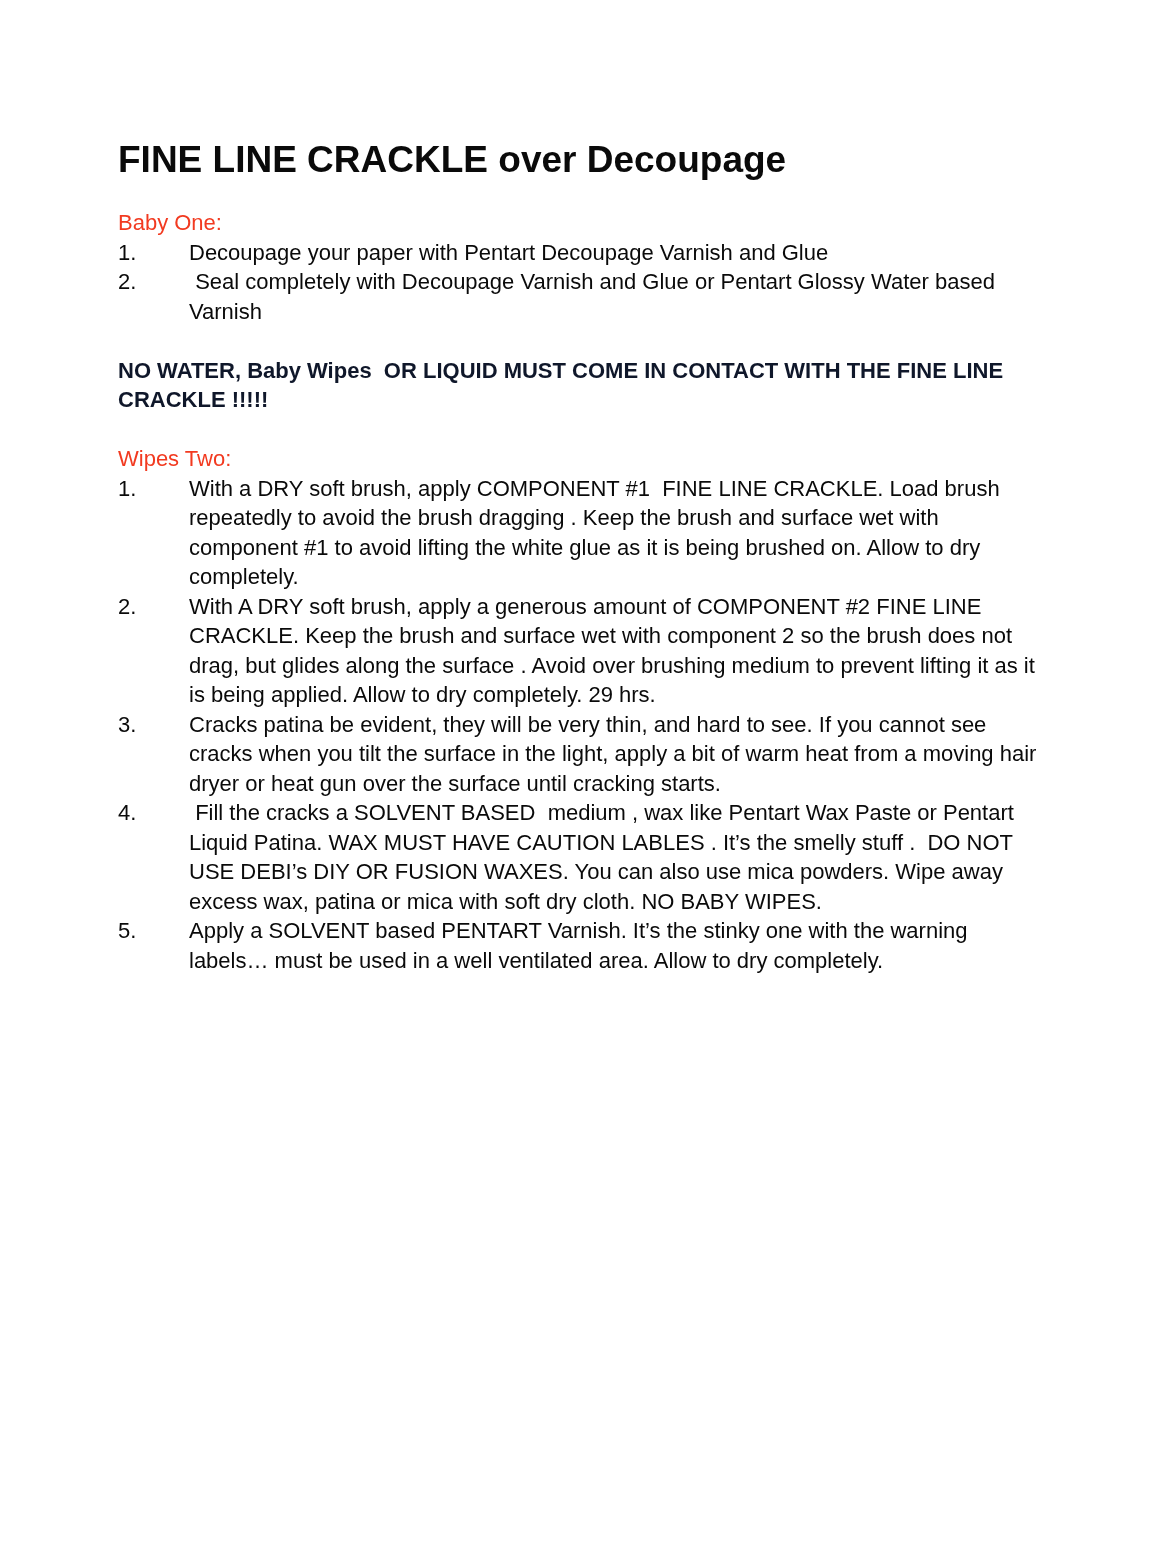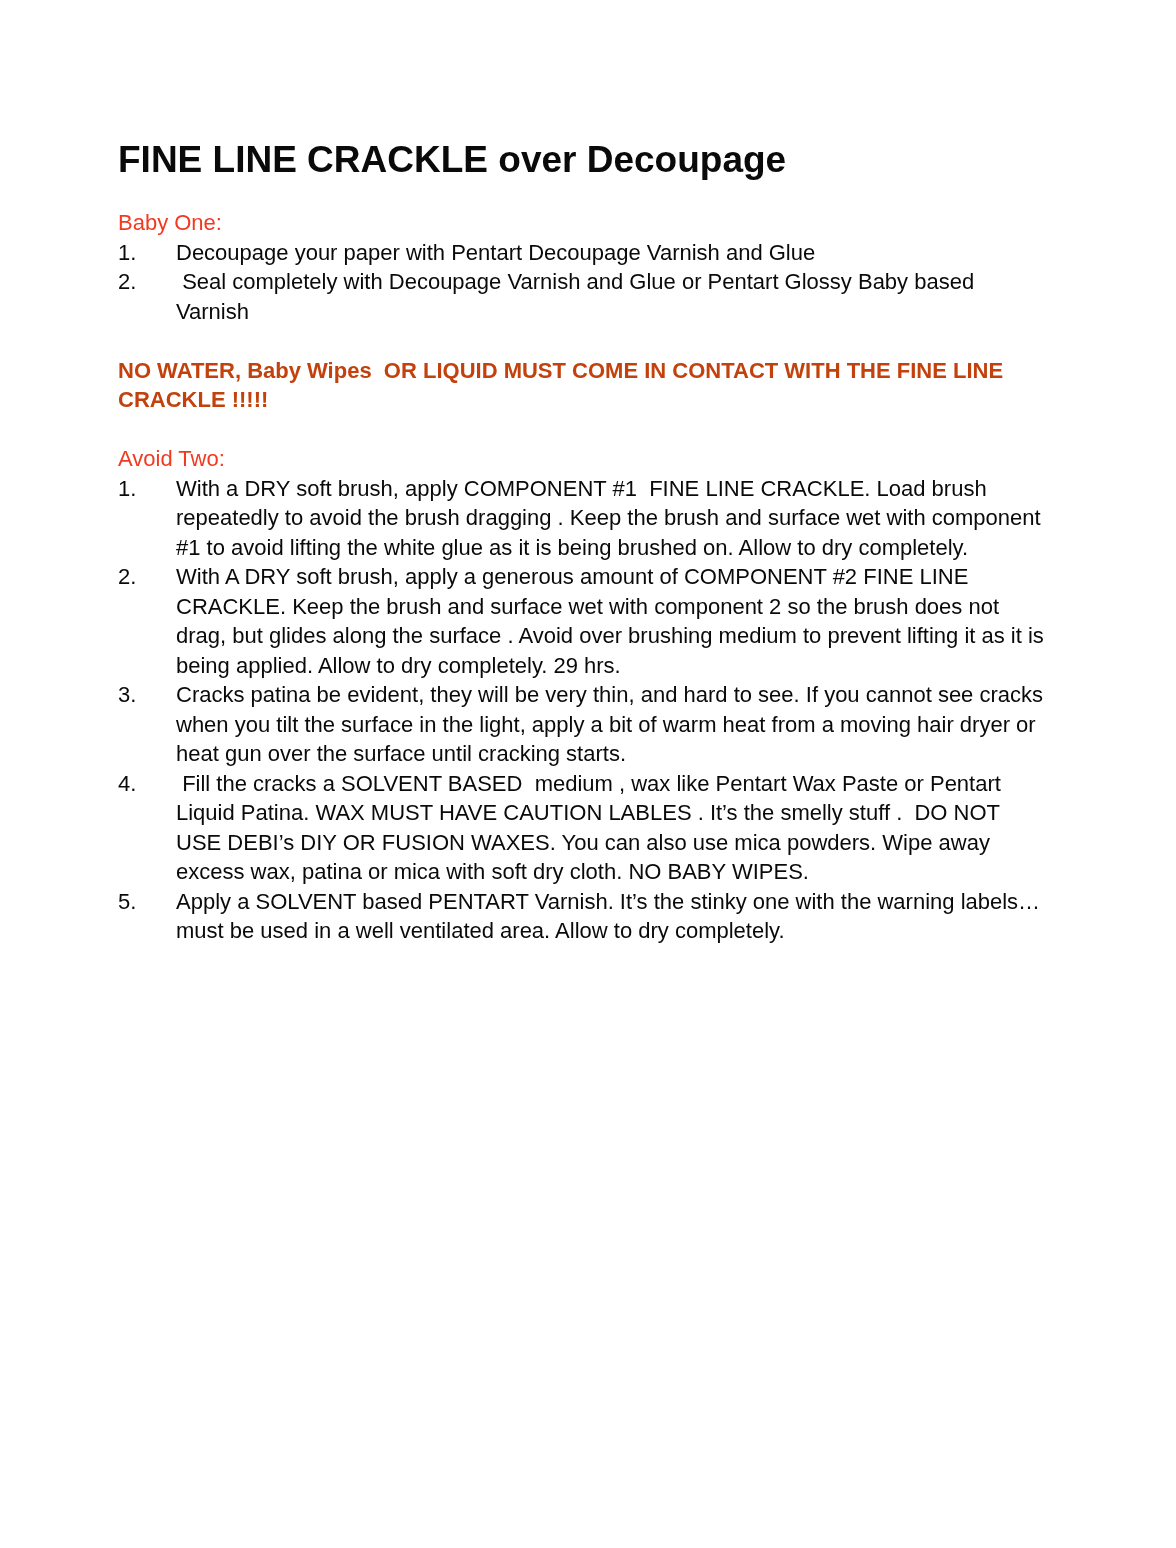--- a/index.html
+++ b/index.html
@@ -40,28 +40,29 @@
   .list-row {
     display: flex;
     align-items: flex-start;
   }
   .list-num {
     flex: 0 0 58px;
   }
   .list-text {
     flex: 1 1 auto;
     white-space: pre-wrap;
+    margin-left: 13px;
   }
   .notice-black {
     margin: 29.5px 0 0 0;
     white-space: pre-wrap;
   }
   .warning-red {
     margin: 29.5px 0 0 0;
-    color: #c2410c;
+    color: #0f172a;
     font-weight: bold;
     white-space: pre-wrap;
   }
   .part-two-heading {
     margin-top: 29.5px;
   }
 </style>
 </head>
 <body>
 
@@ -71,28 +72,28 @@
 
   <div class="section-heading">Baby One:</div>
 
   <div class="numbered-list">
     <div class="list-row">
       <span class="list-num">1.</span>
       <span class="list-text">Decoupage your paper with Pentart Decoupage Varnish and Glue</span>
     </div>
     <div class="list-row">
       <span class="list-num">2.</span>
-      <span class="list-text"> Seal completely with Decoupage Varnish and Glue or Pentart Glossy Baby based Varnish</span>
+      <span class="list-text"> Seal completely with Decoupage Varnish and Glue or Pentart Glossy Water based Varnish</span>
     </div>
   </div>
 
 
   <div class="warning-red">NO WATER, Baby Wipes  OR LIQUID MUST COME IN CONTACT WITH THE FINE LINE CRACKLE !!!!!</div>
 
-  <div class="section-heading part-two-heading">Avoid Two:</div>
+  <div class="section-heading part-two-heading">Wipes Two:</div>
 
   <div class="numbered-list">
     <div class="list-row">
       <span class="list-num">1.</span>
       <span class="list-text">With a DRY soft brush, apply COMPONENT #1  FINE LINE CRACKLE. Load brush repeatedly to avoid the brush dragging . Keep the brush and surface wet with component #1 to avoid lifting the white glue as it is being brushed on. Allow to dry completely.</span>
     </div>
     <div class="list-row">
       <span class="list-num">2.</span>
       <span class="list-text">With A DRY soft brush, apply a generous amount of COMPONENT #2 FINE LINE CRACKLE. Keep the brush and surface wet with component 2 so the brush does not drag, but glides along the surface . Avoid over brushing medium to prevent lifting it as it is being applied. Allow to dry completely. 29 hrs.</span>
     </div>

